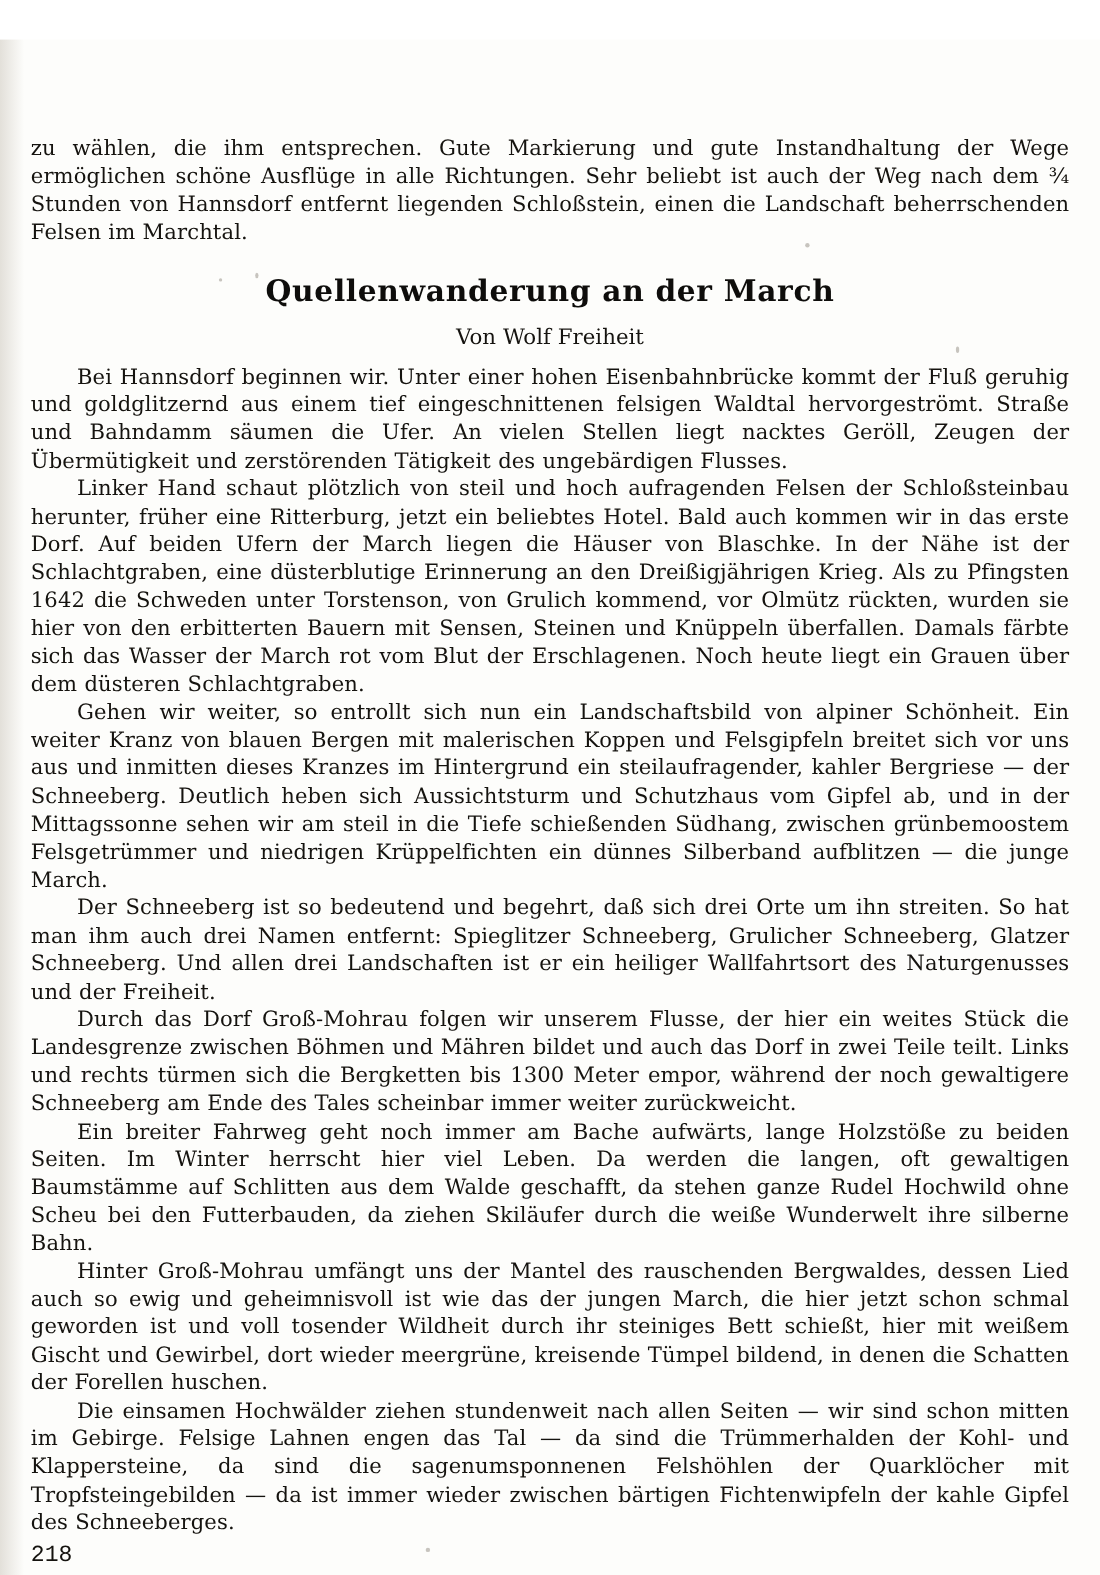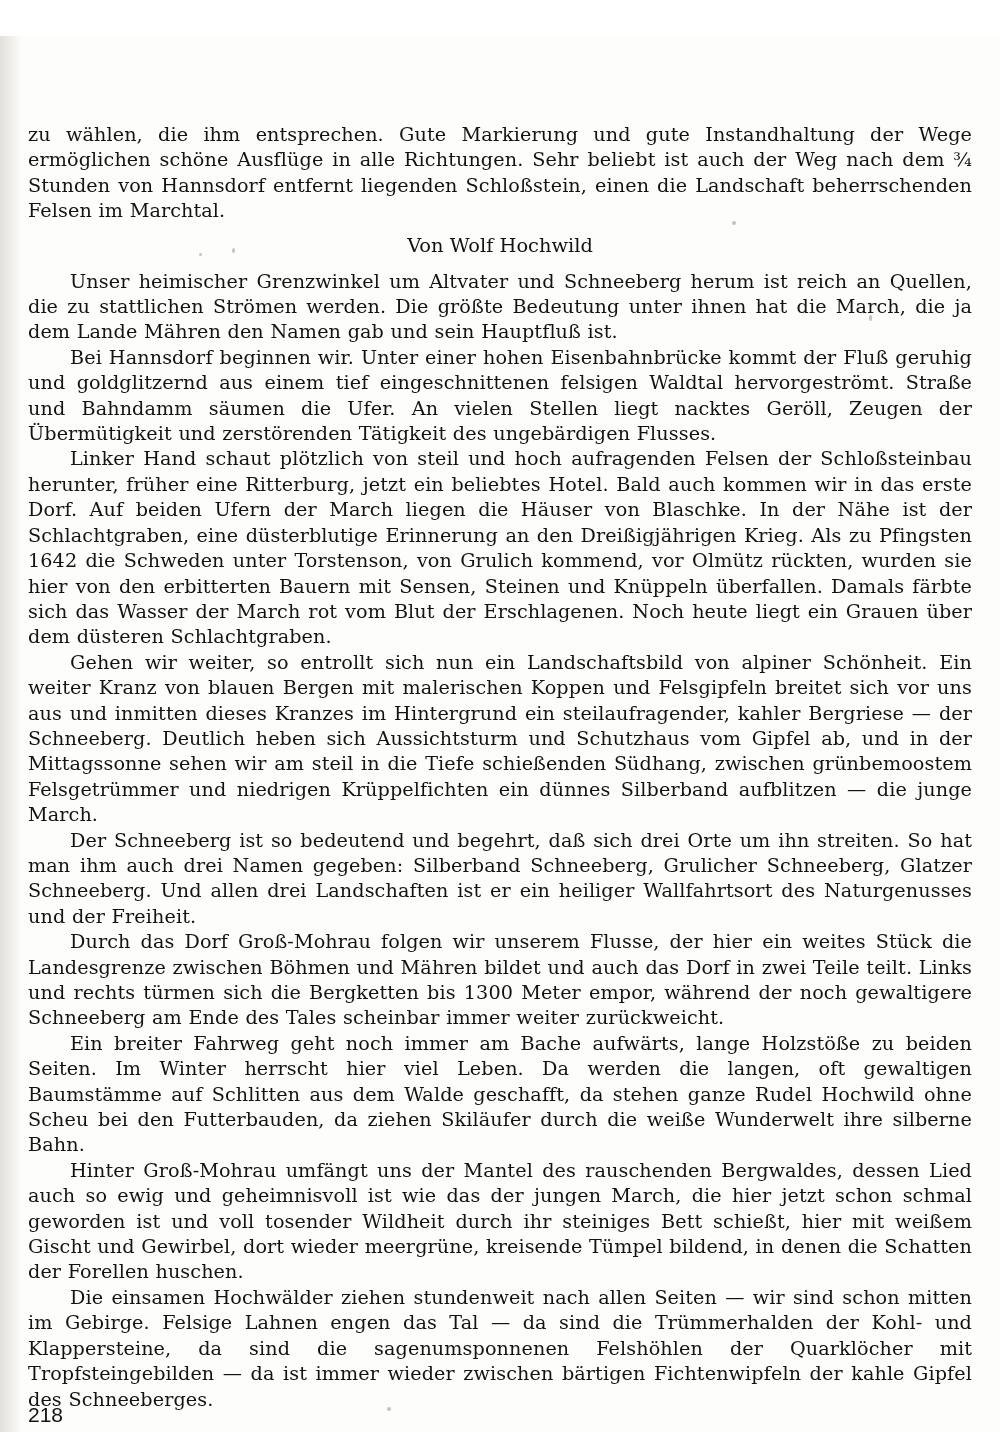--- a/index.html
+++ b/index.html
@@ -61,21 +61,21 @@
     text-align: center;
     font-size: 19.4px;
     margin-bottom: 12px;
     color: #15130f;
   }
   .page-number {
     position: absolute;
     left: 28px;
     top: 1367px;
     font-size: 21px;
-    font-family: Liberation Sans, sans-serif;
+    font-family: Liberation Mono, monospace;
     color: #15130f;
   }
   .speck {
     position: absolute;
     background: #9a968c;
     border-radius: 50%;
     opacity: 0.55;
   }
   .fade-left {
     position: absolute;
@@ -100,27 +100,27 @@
 
   <div class="fade-left"></div>
   <div class="fade-bottom"></div>
 
   <div class="content">
 
     <div class="intro">
       <p class="lead">zu wählen, die ihm entsprechen. Gute Markierung und gute Instandhaltung der Wege ermöglichen schöne Ausflüge in alle Richtungen. Sehr beliebt ist auch der Weg nach dem ¾ Stunden von Hannsdorf entfernt liegenden Schloßstein, einen die Landschaft beherrschenden Felsen im Marchtal.</p>
     </div>
 
-    <div class="byline">Von Wolf Hochwild</div>
+    <h1 class="article-title">Quellenwanderung an der March</h1>
+    <div class="byline">Von Wolf Freiheit</div>
 
-    <p class="indent">Unser heimischer Grenzwinkel um Altvater und Schneeberg herum ist reich an Quellen, die zu stattlichen Strömen werden. Die größte Bedeutung unter ihnen hat die March, die ja dem Lande Mähren den Namen gab und sein Hauptfluß ist.</p>
     <p class="indent">Bei Hannsdorf beginnen wir. Unter einer hohen Eisenbahnbrücke kommt der Fluß geruhig und goldglitzernd aus einem tief eingeschnittenen felsigen Waldtal hervorgeströmt. Straße und Bahndamm säumen die Ufer. An vielen Stellen liegt nacktes Geröll, Zeugen der Übermütigkeit und zerstörenden Tätigkeit des ungebärdigen Flusses.</p>
     <p class="indent">Linker Hand schaut plötzlich von steil und hoch aufragenden Felsen der Schloßsteinbau herunter, früher eine Ritterburg, jetzt ein beliebtes Hotel. Bald auch kommen wir in das erste Dorf. Auf beiden Ufern der March liegen die Häuser von Blaschke. In der Nähe ist der Schlachtgraben, eine düsterblutige Erinnerung an den Dreißigjährigen Krieg. Als zu Pfingsten 1642 die Schweden unter Torstenson, von Grulich kommend, vor Olmütz rückten, wurden sie hier von den erbitterten Bauern mit Sensen, Steinen und Knüppeln überfallen. Damals färbte sich das Wasser der March rot vom Blut der Erschlagenen. Noch heute liegt ein Grauen über dem düsteren Schlachtgraben.</p>
     <p class="indent">Gehen wir weiter, so entrollt sich nun ein Landschaftsbild von alpiner Schönheit. Ein weiter Kranz von blauen Bergen mit malerischen Koppen und Felsgipfeln breitet sich vor uns aus und inmitten dieses Kranzes im Hintergrund ein steilaufragender, kahler Bergriese — der Schneeberg. Deutlich heben sich Aussichtsturm und Schutzhaus vom Gipfel ab, und in der Mittagssonne sehen wir am steil in die Tiefe schießenden Südhang, zwischen grünbemoostem Felsgetrümmer und niedrigen Krüppelfichten ein dünnes Silberband aufblitzen — die junge March.</p>
-    <p class="indent">Der Schneeberg ist so bedeutend und begehrt, daß sich drei Orte um ihn streiten. So hat man ihm auch drei Namen gegeben: Silberband Schneeberg, Grulicher Schneeberg, Glatzer Schneeberg. Und allen drei Landschaften ist er ein heiliger Wallfahrtsort des Naturgenusses und der Freiheit.</p>
+    <p class="indent">Der Schneeberg ist so bedeutend und begehrt, daß sich drei Orte um ihn streiten. So hat man ihm auch drei Namen entfernt: Spieglitzer Schneeberg, Grulicher Schneeberg, Glatzer Schneeberg. Und allen drei Landschaften ist er ein heiliger Wallfahrtsort des Naturgenusses und der Freiheit.</p>
     <p class="indent">Durch das Dorf Groß-Mohrau folgen wir unserem Flusse, der hier ein weites Stück die Landesgrenze zwischen Böhmen und Mähren bildet und auch das Dorf in zwei Teile teilt. Links und rechts türmen sich die Bergketten bis 1300 Meter empor, während der noch gewaltigere Schneeberg am Ende des Tales scheinbar immer weiter zurückweicht.</p>
     <p class="indent">Ein breiter Fahrweg geht noch immer am Bache aufwärts, lange Holzstöße zu beiden Seiten. Im Winter herrscht hier viel Leben. Da werden die langen, oft gewaltigen Baumstämme auf Schlitten aus dem Walde geschafft, da stehen ganze Rudel Hochwild ohne Scheu bei den Futterbauden, da ziehen Skiläufer durch die weiße Wunderwelt ihre silberne Bahn.</p>
     <p class="indent">Hinter Groß-Mohrau umfängt uns der Mantel des rauschenden Bergwaldes, dessen Lied auch so ewig und geheimnisvoll ist wie das der jungen March, die hier jetzt schon schmal geworden ist und voll tosender Wildheit durch ihr steiniges Bett schießt, hier mit weißem Gischt und Gewirbel, dort wieder meergrüne, kreisende Tümpel bildend, in denen die Schatten der Forellen huschen.</p>
     <p class="indent">Die einsamen Hochwälder ziehen stundenweit nach allen Seiten — wir sind schon mitten im Gebirge. Felsige Lahnen engen das Tal — da sind die Trümmerhalden der Kohl- und Klappersteine, da sind die sagenumsponnenen Felshöhlen der Quarklöcher mit Tropfsteingebilden — da ist immer wieder zwischen bärtigen Fichtenwipfeln der kahle Gipfel des Schneeberges.</p>
 
   </div>
 
   <div class="page-number">218</div>
 
   <div class="speck" style="left:732px; top:185px; width:4px; height:4px;"></div>

